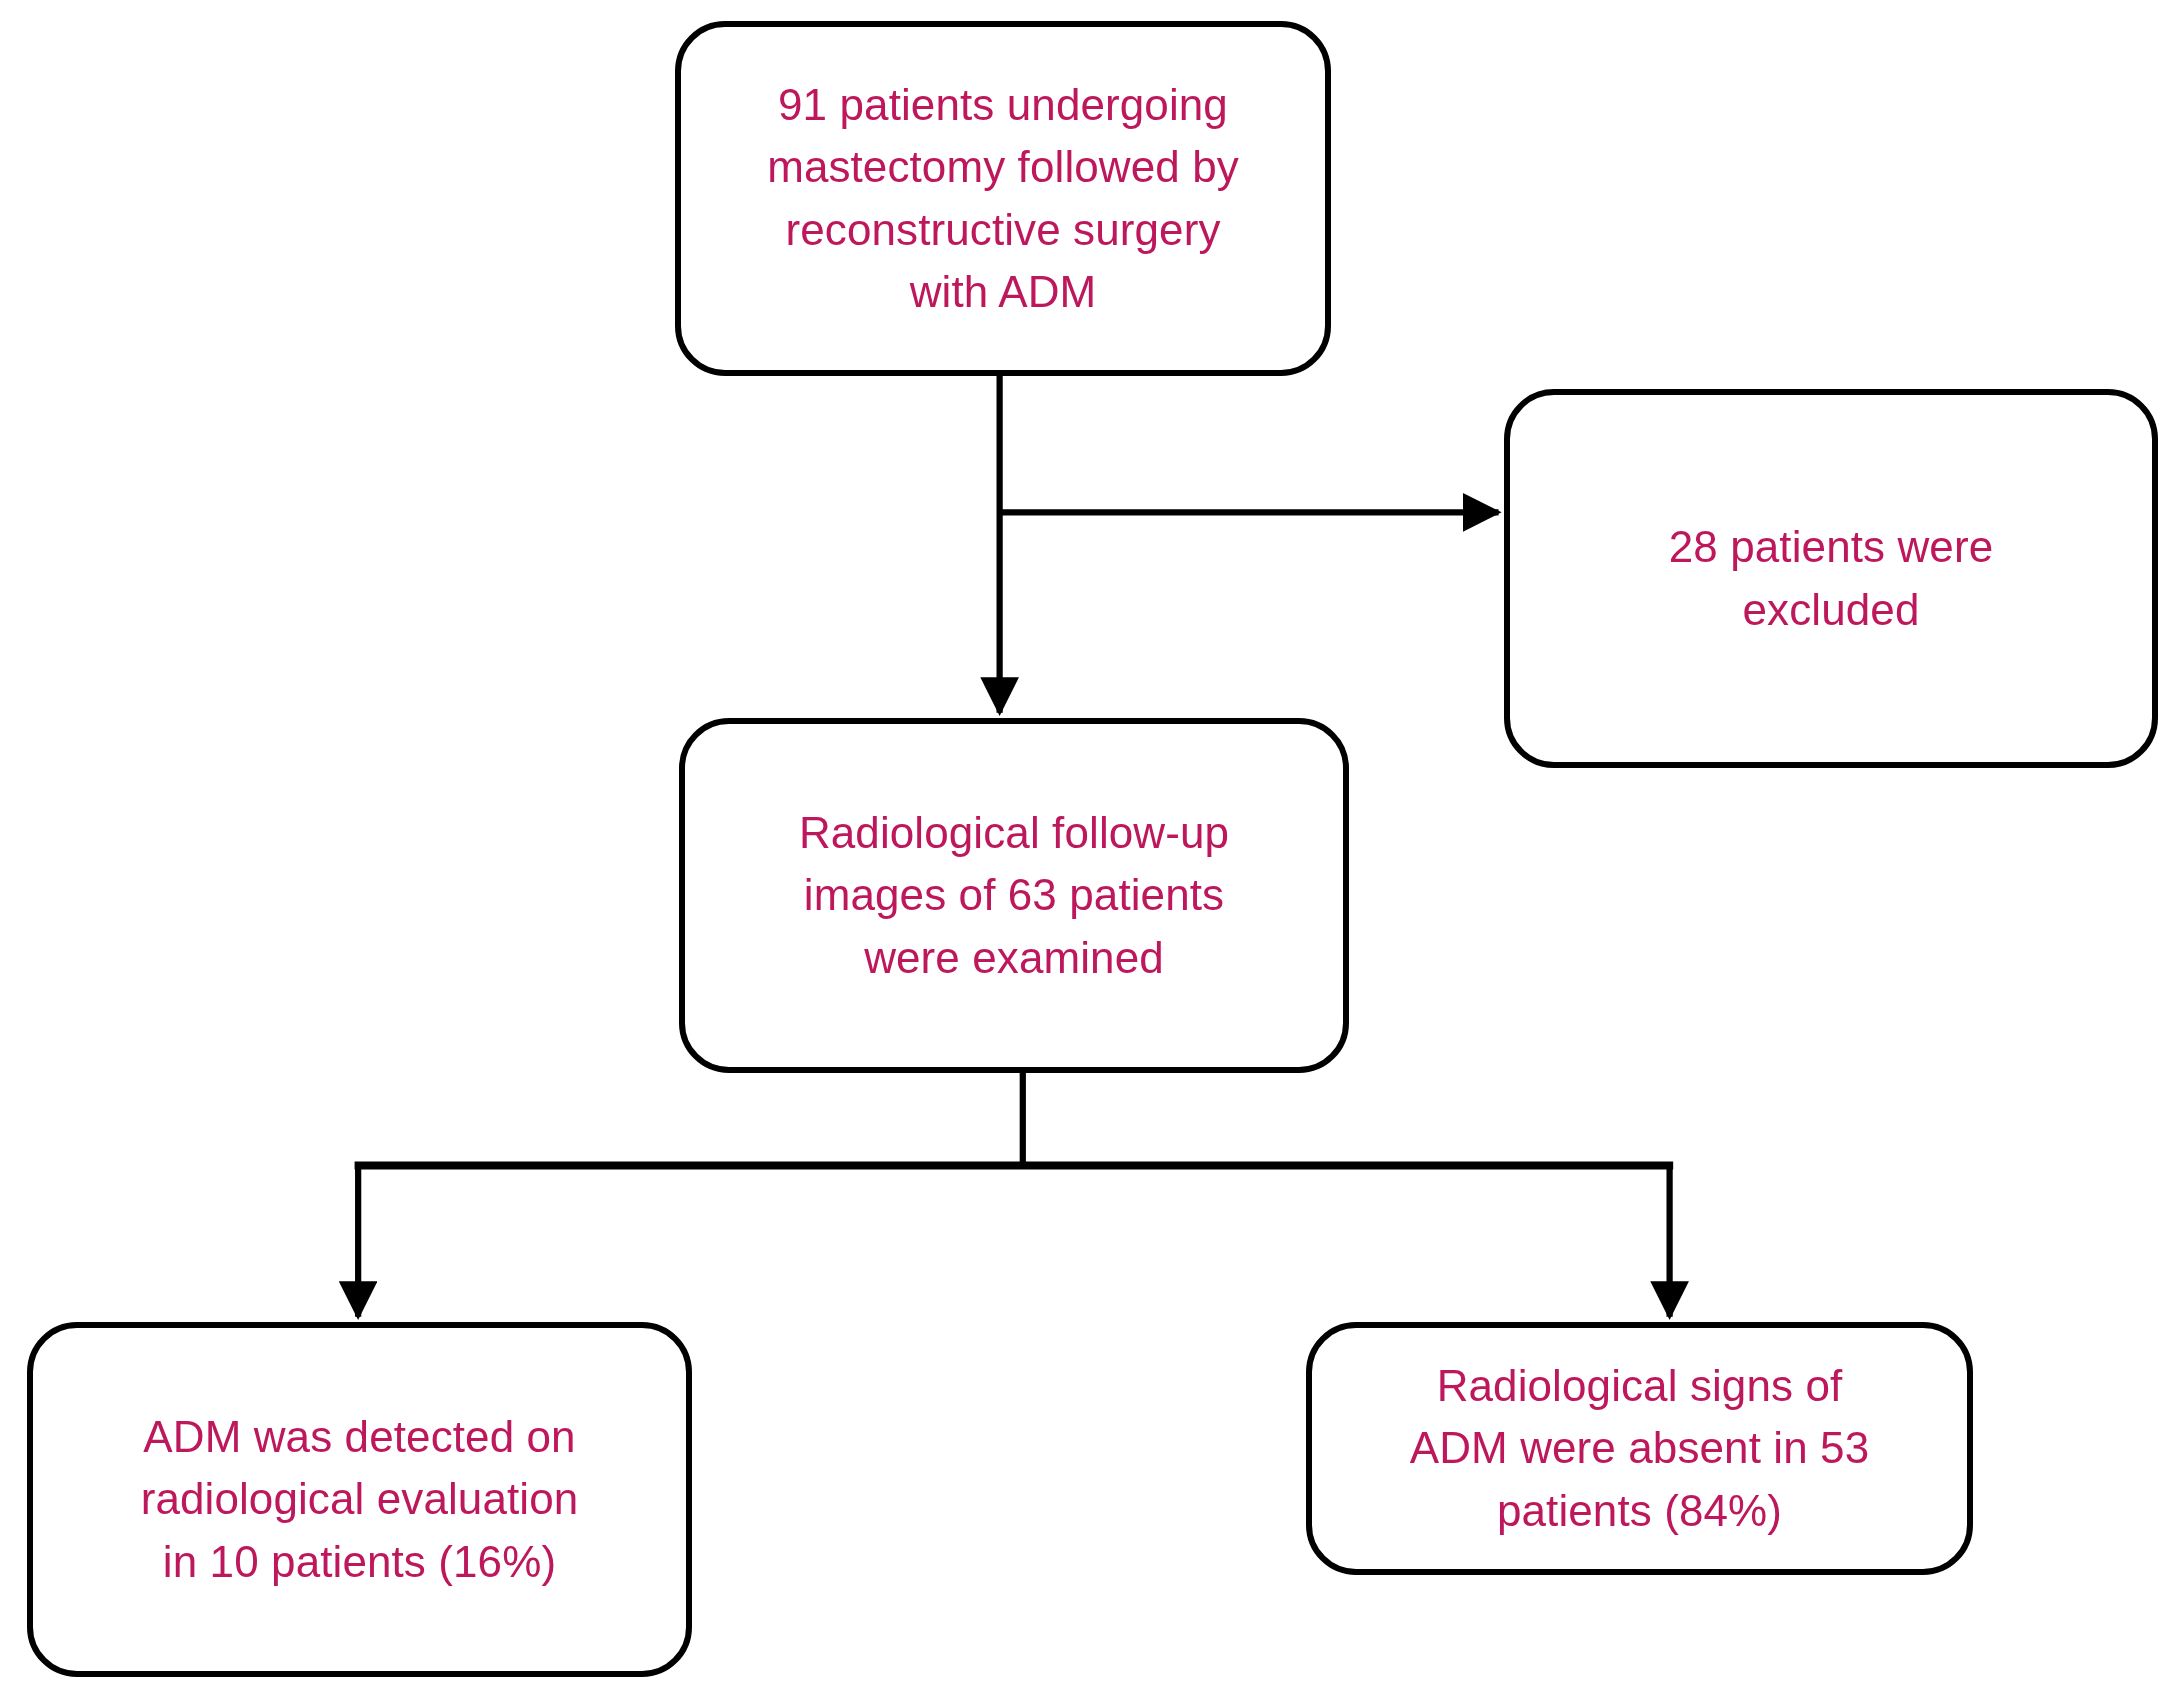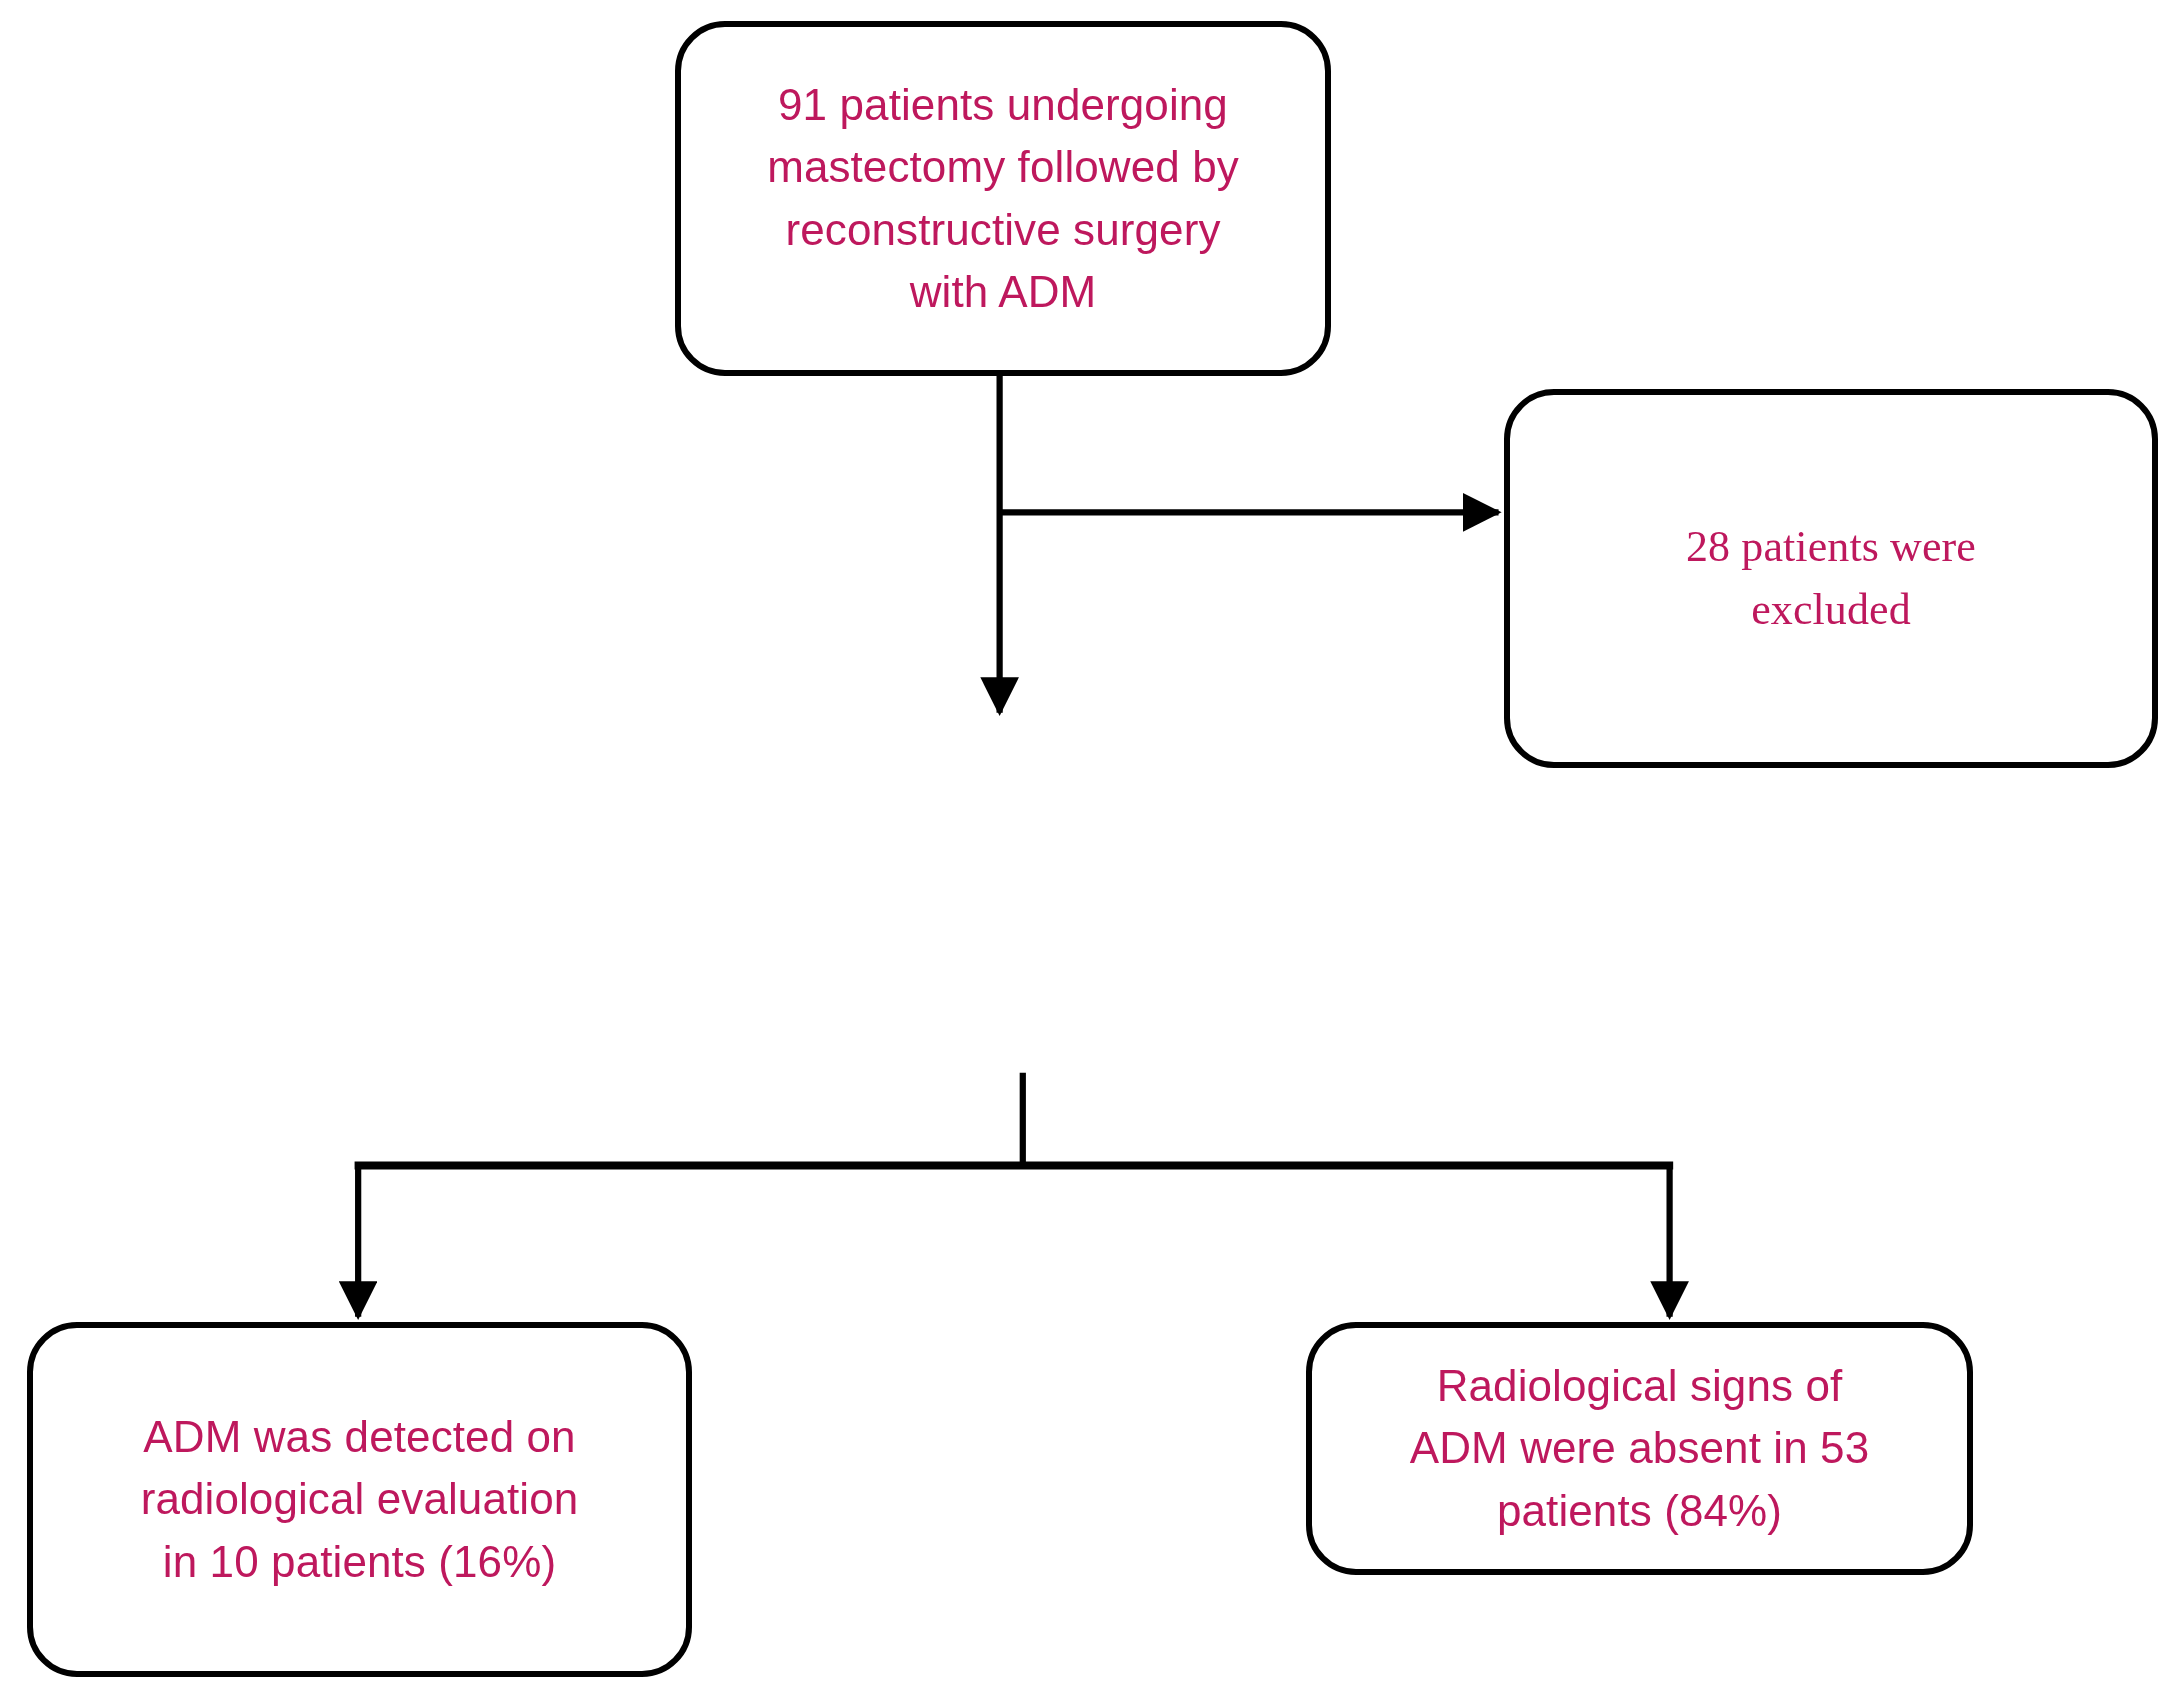--- a/index.html
+++ b/index.html
@@ -50,21 +50,20 @@
     width: 656px;
     height: 355px;
     font-size: 44px;
   }
   #node-excluded {
     left: 1504px;
     top: 389px;
     width: 654px;
     height: 379px;
     font-size: 44px;
-    font-family: Liberation Serif, serif;
   }
   #node-examined {
     left: 679px;
     top: 718px;
     width: 670px;
     height: 355px;
     font-size: 44px;
   }
   #node-detected {
     left: 27px;
@@ -122,20 +121,25 @@
 mastectomy followed by
 reconstructive surgery
 with ADM</span>
   </div>
 
   <div class="node" id="node-excluded">
     <span class="node-text">28 patients were
 excluded</span>
   </div>
 
+  <div class="node" id="node-examined">
+    <span class="node-text">Radiological follow-up
+images of 63 patients
+were examined</span>
+  </div>
 
   <div class="node" id="node-detected">
     <span class="node-text">ADM was detected on
 radiological evaluation
 in 10 patients (16%)</span>
   </div>
 
   <div class="node" id="node-absent">
     <span class="node-text">Radiological signs of
 ADM were absent in 53

